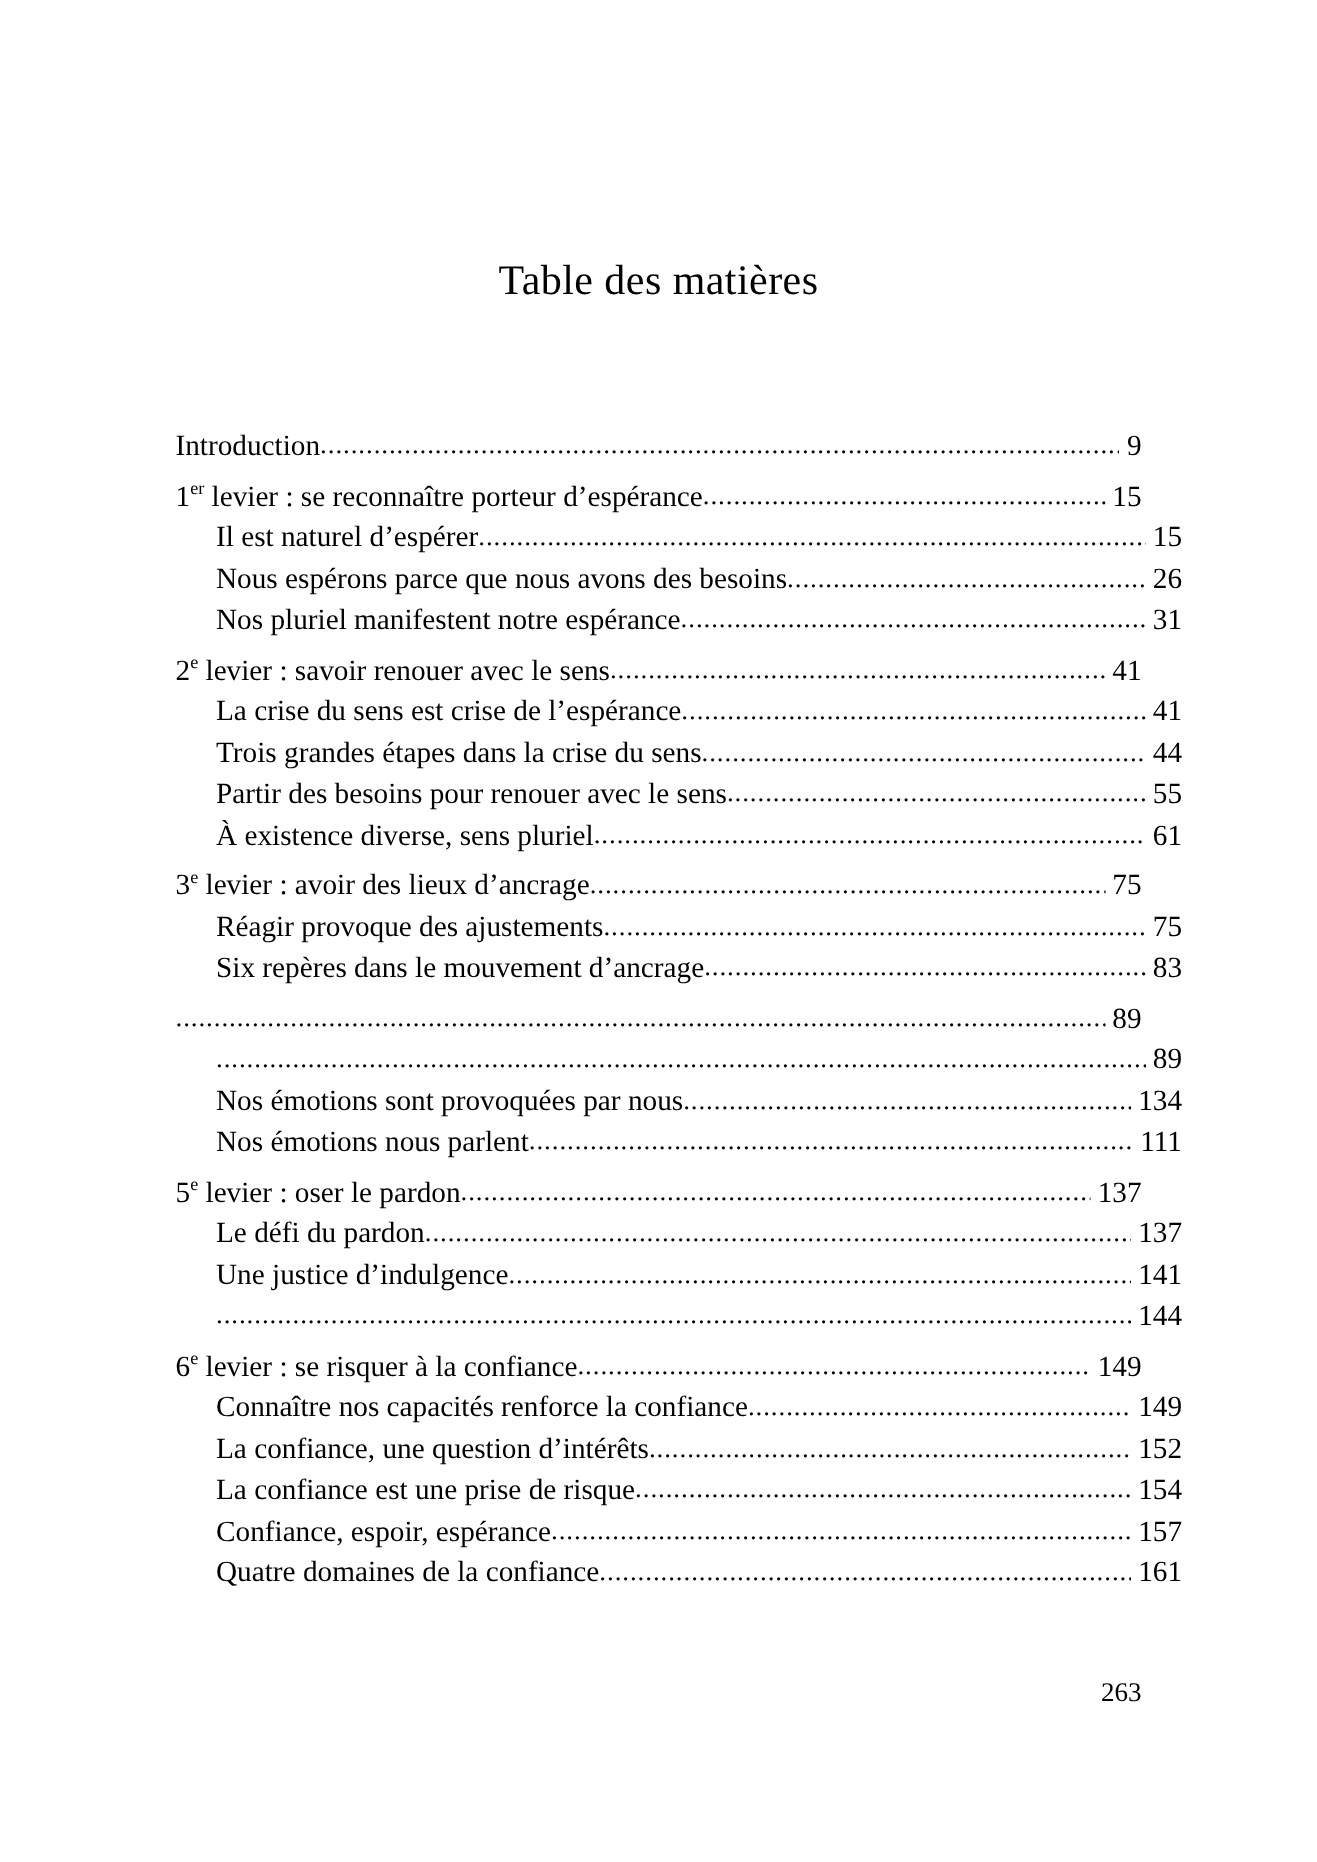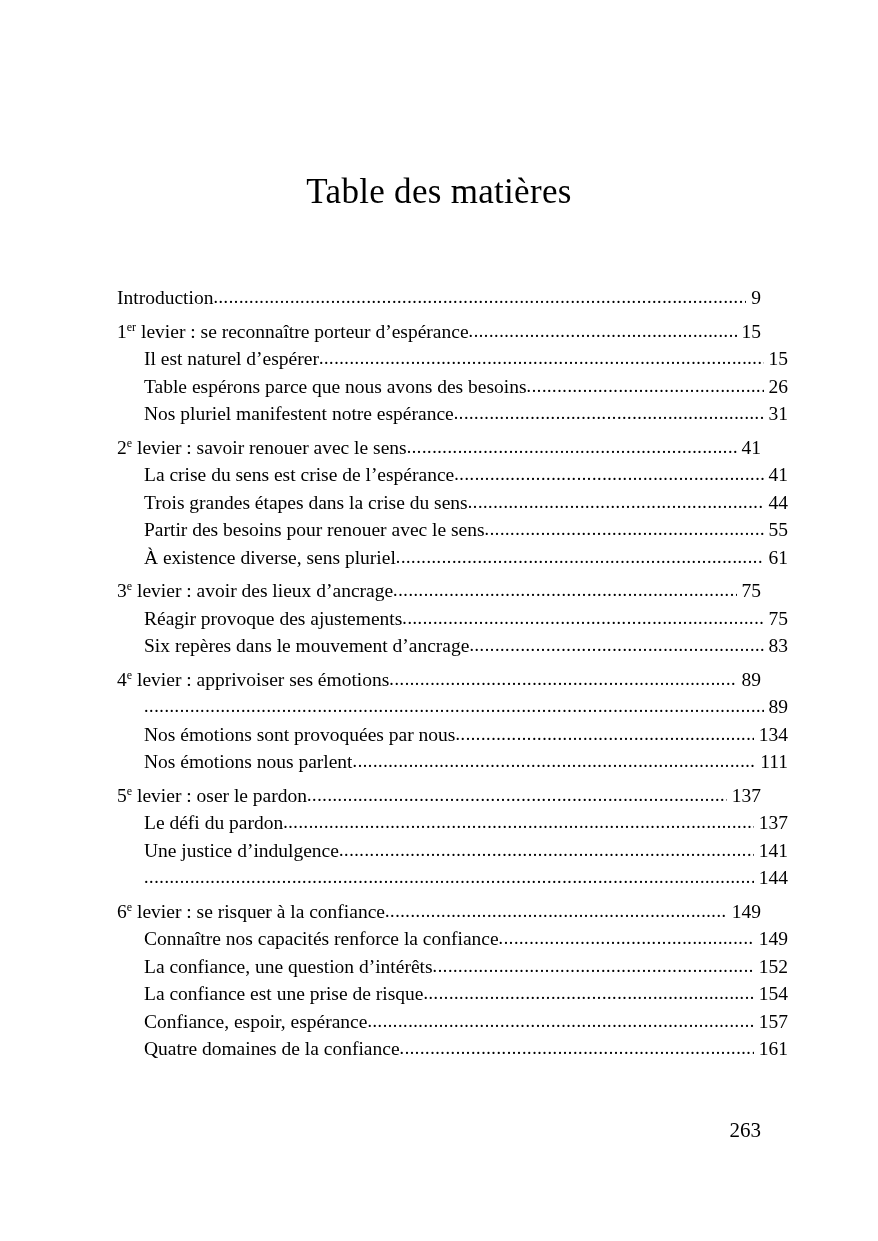--- a/index.html
+++ b/index.html
@@ -20,21 +20,21 @@
     width: 878px;
     height: 1241px;
     box-sizing: border-box;
   }
   .toc-title {
     position: absolute;
     left: 0;
     top: 172px;
     width: 878px;
     text-align: center;
-    font-size: 35px;
+    font-size: 28px;
     letter-spacing: 0.3px;
   }
   .toc-body {
     position: absolute;
     left: 117px;
     top: 288px;
     width: 644px;
   }
   .entry {
     display: flex;
@@ -78,21 +78,21 @@
     font-size: 0.62em;
     vertical-align: super;
     line-height: 0;
   }
   .folio {
     position: absolute;
     left: 0;
     top: 1118px;
     width: 761px;
     text-align: right;
-    font-size: 21px;
+    font-size: 18px;
   }
 </style>
 </head>
 <body>
 
 <div class="page">
 
   <div class="toc-title">Table des matières</div>
 
   <div class="toc-body" id="toc-body">
@@ -105,21 +105,21 @@
         <span class="label">1<sup>er</sup><span> levier : se reconnaître porteur d’espérance</span></span>
         <span class="dots"> ................................................................................................................................................................</span>
         <span class="page-num">15</span>
       </div>
       <div class="entry level-2">
         <span class="label">Il est naturel d’espérer</span>
         <span class="dots"> ................................................................................................................................................................</span>
         <span class="page-num">15</span>
       </div>
       <div class="entry level-2">
-        <span class="label">Table espérons parce que nous avons des besoins</span>
+        <span class="label">Nous espérons parce que nous avons des besoins</span>
         <span class="dots"> ................................................................................................................................................................</span>
         <span class="page-num">26</span>
       </div>
       <div class="entry level-2">
         <span class="label">Nos pluriel manifestent notre espérance</span>
         <span class="dots"> ................................................................................................................................................................</span>
         <span class="page-num">31</span>
       </div>
       <div class="entry level-1">
         <span class="label">2<sup>e</sup><span> levier : savoir renouer avec le sens</span></span>
@@ -155,21 +155,20 @@
         <span class="label">Réagir provoque des ajustements</span>
         <span class="dots"> ................................................................................................................................................................</span>
         <span class="page-num">75</span>
       </div>
       <div class="entry level-2">
         <span class="label">Six repères dans le mouvement d’ancrage</span>
         <span class="dots"> ................................................................................................................................................................</span>
         <span class="page-num">83</span>
       </div>
       <div class="entry level-1">
-        <span class="label">4<sup>e</sup><span> levier : apprivoiser ses émotions</span></span>
         <span class="dots"> ................................................................................................................................................................</span>
         <span class="page-num">89</span>
       </div>
       <div class="entry level-2">
         <span class="dots"> ................................................................................................................................................................</span>
         <span class="page-num">89</span>
       </div>
       <div class="entry level-2">
         <span class="label">Nos émotions sont provoquées par nous</span>
         <span class="dots"> ................................................................................................................................................................</span>

